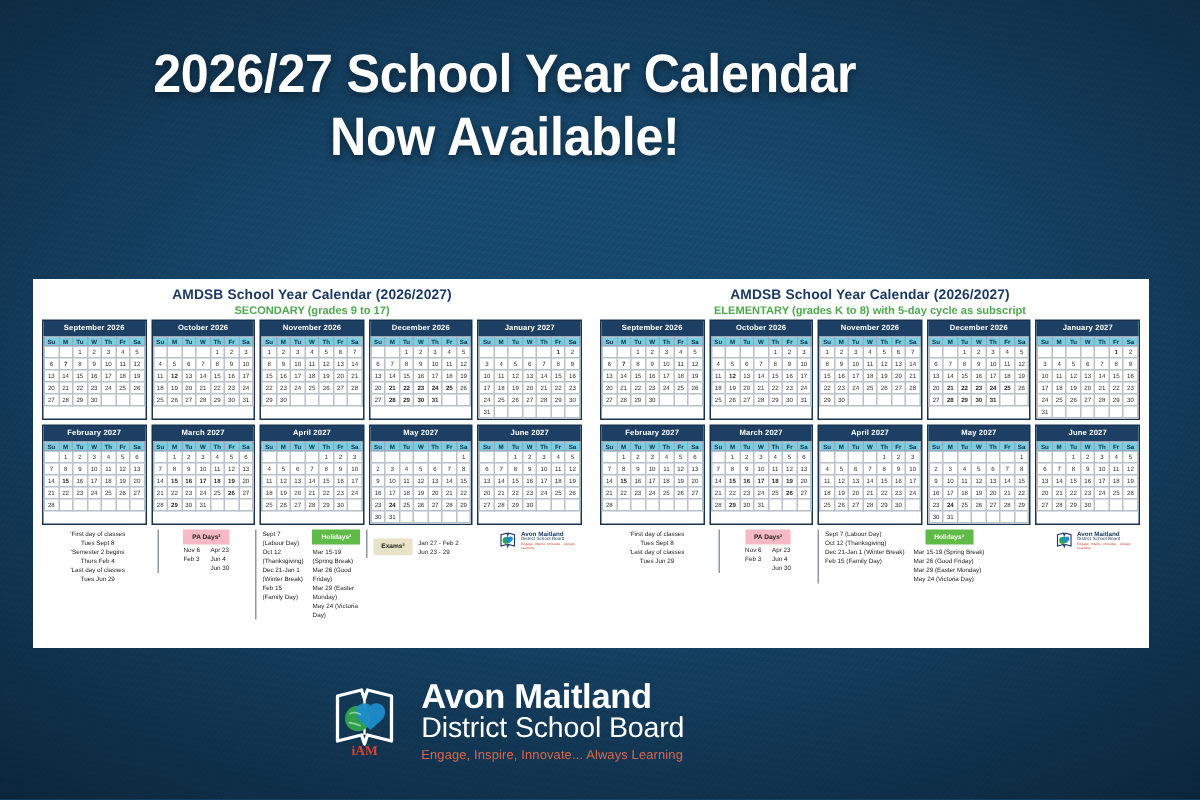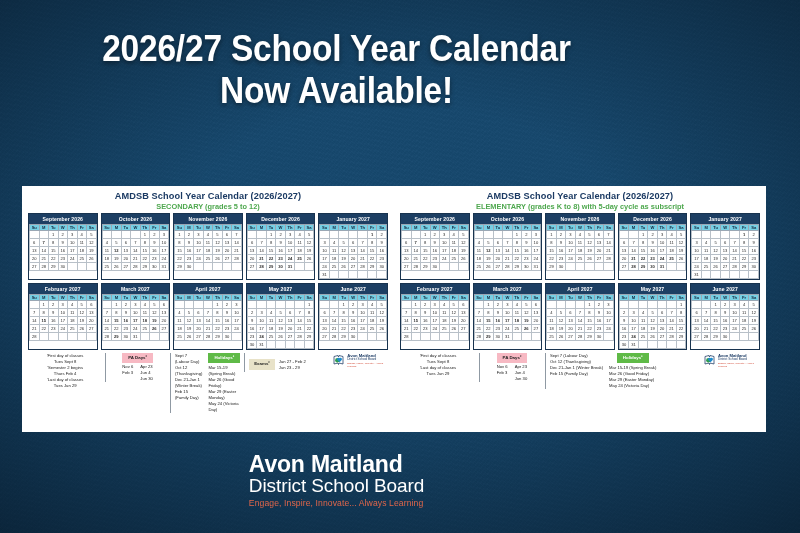--- a/index.html
+++ b/index.html
@@ -185,21 +185,21 @@
 <div class="wrap">
 
   <div class="headline">
     <span class="l1">2026/27 School Year Calendar</span>
     <span class="l2">Now Available!</span>
   </div>
 
   <div class="cards">
     <div class="card" id="card-secondary">
       <div class="card-title">AMDSB School Year Calendar (2026/2027)</div>
-      <div class="card-sub">SECONDARY (grades 5 to 12)</div>
+      <div class="card-sub">SECONDARY (grades 9 to 17)</div>
       <div class="months-row r1">
           <div class="month">
             <div class="month-name">September 2026</div>
             <table class="mgrid">
               <thead>
                 <tr>
                   <th>Su</th>
                   <th>M</th>
                   <th>Tu</th>
                   <th>W</th>
@@ -1608,20 +1608,30 @@
                 <span class="s2">District School Board</span>
                 <span class="s3">Engage, Inspire, Innovate... Always Learning</span>
               </div>
             </div>
           </div>
         </div>
     </div>
   </div>
 
   <div class="brand">
+    <div class="brand-mark">
+      <svg viewBox="0 0 52 52" width="52" height="52" aria-hidden="true">
+        <path d="M8 10 L24 6 L26 12 L28 6 L44 10 L44 40 L28 36 L26 42 L24 36 L8 40 Z" fill="none" stroke="#ffffff" stroke-width="2.2" stroke-linejoin="round"></path>
+        <path d="M26 12 L26 36" stroke="#ffffff" stroke-width="1.6"></path>
+        <circle cx="21.5" cy="25" r="8.5" fill="#2f9e4f"></circle>
+        <path d="M30 16.5c2.6-2.4 6.6-2.1 8.6 0.7 2 2.8 1.3 6.6-1.4 9l-7.2 6.4-7.2-6.4c-2.7-2.4-3.4-6.2-1.4-9 2-2.8 6-3.1 8.6-0.7z" fill="#1f8ccc" opacity="0.95"></path>
+        <path d="M16 22c2.5-1.6 5-1.2 7.5 0.4M15.5 28c3-0.6 5.5 0.8 8 2" stroke="#8fd6a0" stroke-width="1.1" fill="none"></path>
+        <text x="26" y="49" font-family="Liberation Serif, serif" font-size="9" font-weight="bold" fill="#d9432f" text-anchor="middle">iAM</text>
+      </svg>
+    </div>
     <div class="brand-text">
       <span class="b1">Avon Maitland</span>
       <span class="b2">District School Board</span>
       <span class="b3">Engage, Inspire, Innovate... Always Learning</span>
     </div>
   </div>
 
 </div>
 
 </body></html>

